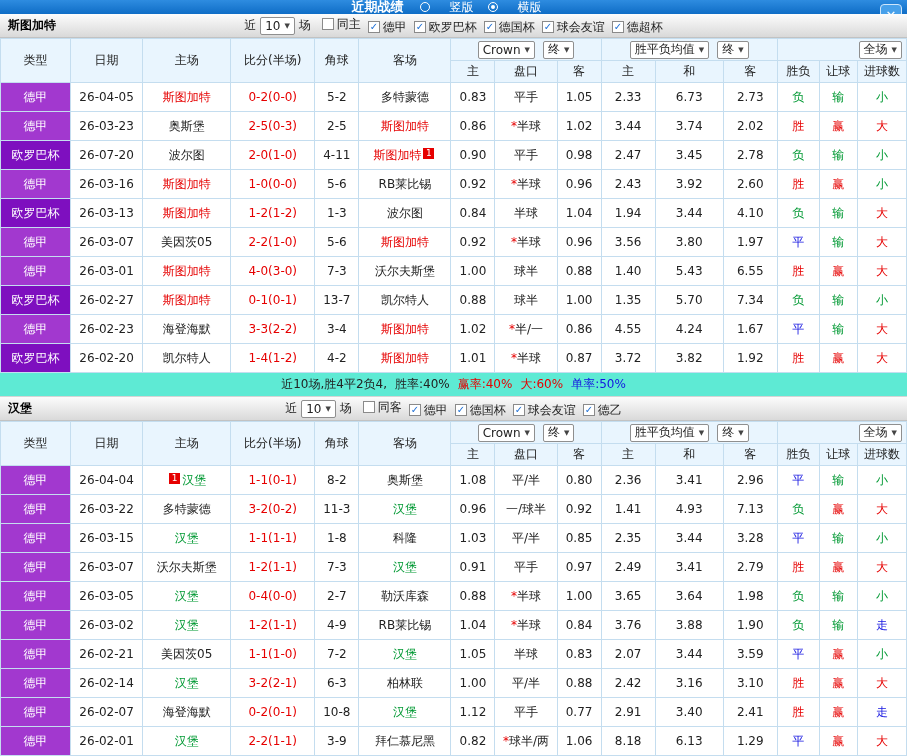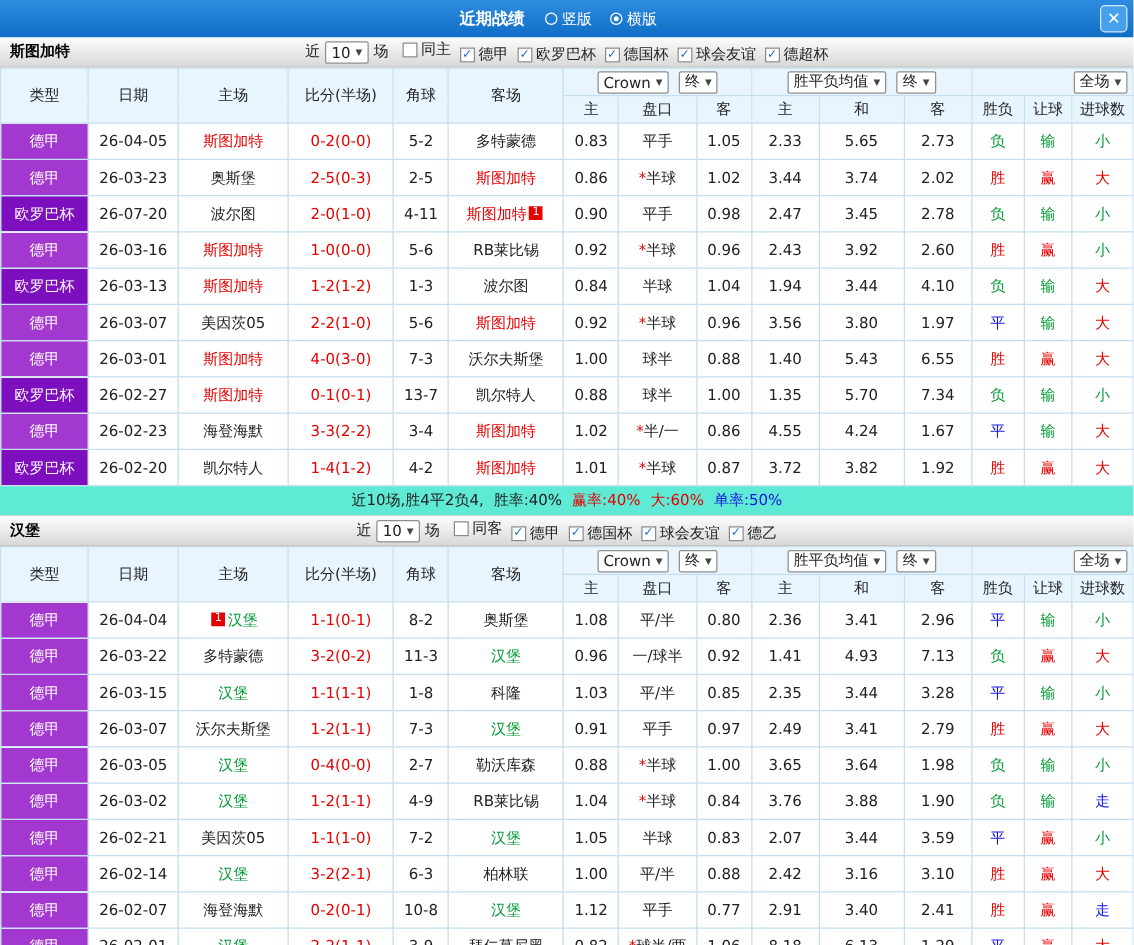--- a/index.html
+++ b/index.html
@@ -1,23 +1,23 @@
 <!DOCTYPE html>
 <html><head>
 <meta charset="utf-8">
 <style>
   *{box-sizing:border-box;margin:0;padding:0}
   html,body{background:#fff}
   body{font-family:"DejaVu Sans","Liberation Sans",sans-serif;font-size:12px;color:#222}
   .app{width:907px;height:756px;overflow:hidden;background:#fff;position:relative}
 
   
-  .titlebar{height:30px;background:linear-gradient(#2e8ce0,#0f6dc6);display:flex;align-items:center;justify-content:center;position:relative;color:#fff}
+  .titlebar{height:14px;background:linear-gradient(#2e8ce0,#0f6dc6);display:flex;align-items:center;justify-content:center;position:relative;color:#fff}
   .titlebar .title{font-weight:bold;font-size:13px;margin-right:16px}
-  .radio{display:inline-flex;align-items:center;gap:4px;margin-right:14px;cursor:pointer}
+  .radio{display:inline-flex;align-items:center;gap:20px;margin-right:14px;cursor:pointer}
   .rb{width:10px;height:10px;border:1px solid #fff;border-radius:50%;display:inline-block;position:relative;background:transparent}
   .rb.on::after{content:"";position:absolute;left:2px;top:2px;width:4px;height:4px;background:#fff;border-radius:50%}
   .close-btn{position:absolute;right:5px;top:4px;width:22px;height:22px;background:#47a0ea;border:1px solid #cfe6fb;border-radius:4px;color:#fff;display:flex;align-items:center;justify-content:center;font-size:13px;cursor:pointer}
 
   
   .secbar{height:24px;background:linear-gradient(#fcfcfc,#d9d9d9);border-bottom:1px solid #c2c2c2;display:flex;align-items:center;position:relative;justify-content:center}
   .secbar .team{position:absolute;left:8px;font-weight:bold;color:#000}
   .filters{display:flex;align-items:center;gap:4px}
   .sel{display:inline-flex;align-items:center;justify-content:space-between;background:#fff;border:1px solid #8f8f8f;height:18px;padding:0 4px;border-radius:2px;cursor:pointer;gap:4px}
   .sel .arr{font-size:7px;color:#444}
@@ -175,21 +175,21 @@
           <td class="league" style="background: rgb(162, 56, 207);">德甲</td>
           <td>26-04-05</td>
           <td><span class="t-red">斯图加特</span></td>
           <td class="score">0-2(0-0)</td>
           <td>5-2</td>
           <td><span>多特蒙德</span></td>
           <td>0.83</td>
           <td>平手</td>
           <td>1.05</td>
           <td>2.33</td>
-          <td>5.65</td>
+          <td>6.73</td>
           <td>2.73</td>
           <td class="c-green">负</td>
           <td class="c-green">输</td>
           <td class="c-green">小</td>
         </tr>
         <tr>
           <td class="league" style="background: rgb(162, 56, 207);">德甲</td>
           <td>26-03-23</td>
           <td><span>奥斯堡</span></td>
           <td class="score">2-5(0-3)</td>

